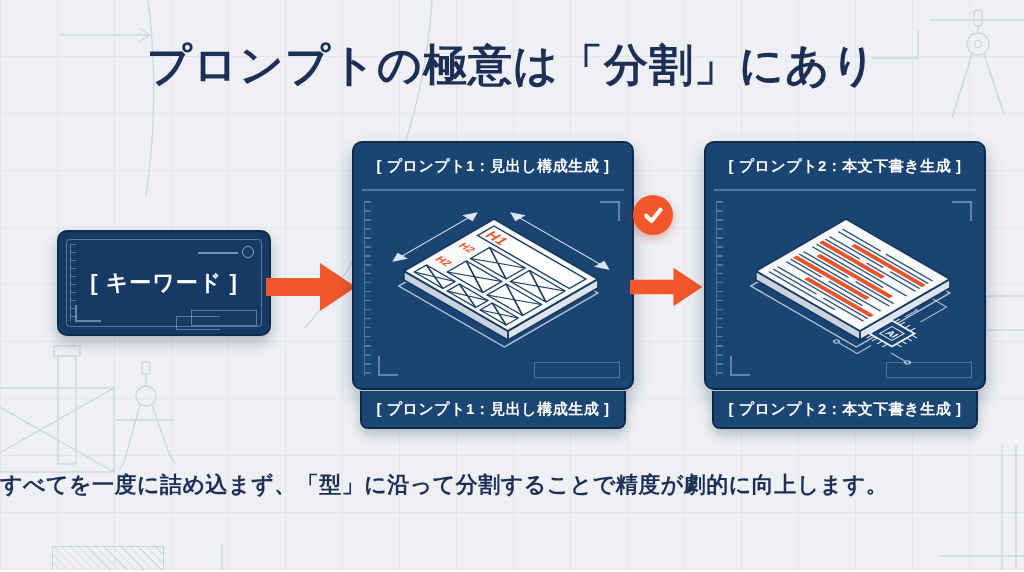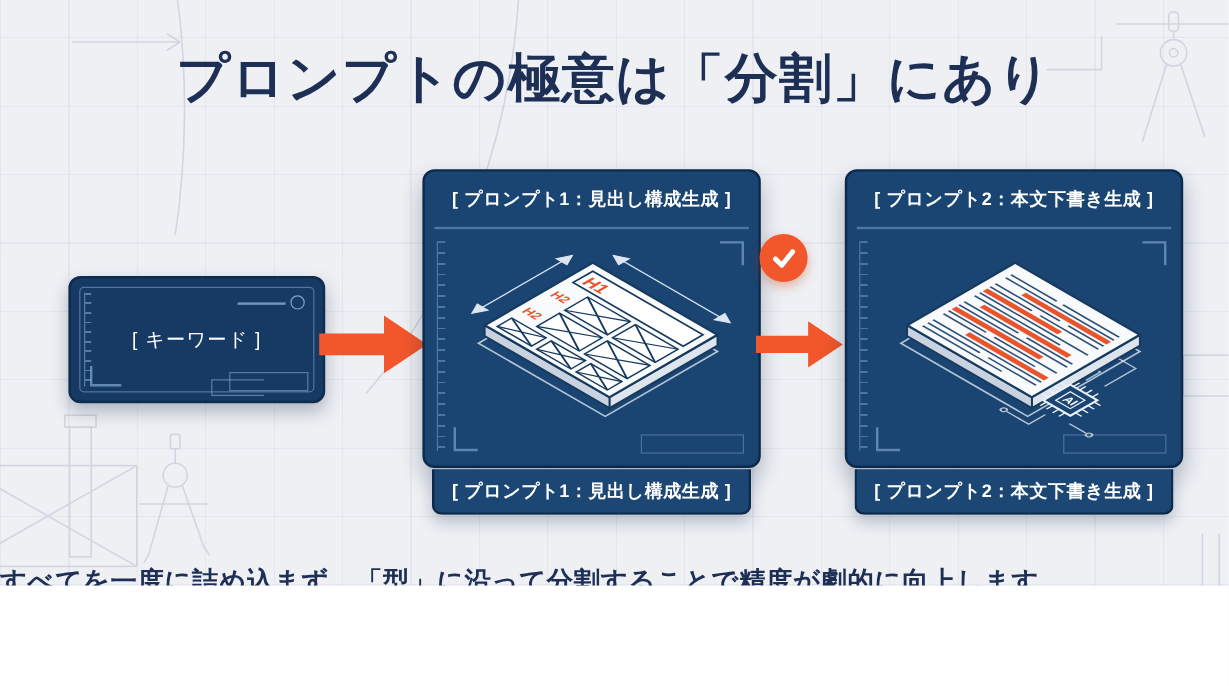--- a/index.html
+++ b/index.html
@@ -1,20 +1,20 @@
 <!DOCTYPE html>
 <html><head>
 <meta charset="utf-8">
 <style>
   * { margin:0; padding:0; box-sizing:border-box; }
   html,body { width:1024px; height:572px; }
   body { font-family:"Liberation Sans","DejaVu Sans",sans-serif; }
 
   .stage{
-    position:relative; width:1024px; height:488px; overflow:hidden;
+    position:relative; width:1024px; height:570px; overflow:hidden;
     background-color:#eef0f4;
     background-image:
       repeating-linear-gradient(90deg, rgba(190,198,212,.22) 0 1px, transparent 1px 57px),
       repeating-linear-gradient(0deg, rgba(190,198,212,.22) 0 1px, transparent 1px 57px);
     padding-left: 44px;
   }
   .deco-layer{ position:absolute; inset:0; z-index:0; }
   .content-layer{ position:absolute; inset:0; z-index:1; }
 
   .hatch{
@@ -43,21 +43,21 @@
     position:absolute; left:11px; top:12px; bottom:12px; width:7px;
     border-left:1.5px solid rgba(125,170,215,.6);
     background:repeating-linear-gradient(180deg, rgba(125,170,215,.6) 0 1.5px, transparent 1.5px 8px);
     background-size:5px 100%; background-repeat:no-repeat;
   }
   .kb-line-tr{ position:absolute; right:31px; top:20px; width:40px; height:1.5px; background:rgba(150,190,230,.7); }
   .kb-circle-tr{ position:absolute; right:15px; top:14px; width:12px; height:12px; border:1.5px solid rgba(150,190,230,.8); border-radius:50%; }
   .kb-bracket-bl{ position:absolute; left:16px; bottom:12px; width:26px; height:17px; border-left:2px solid rgba(150,190,230,.6); border-bottom:2px solid rgba(150,190,230,.6); }
   .kb-step-br{ position:absolute; right:12px; bottom:8px; width:66px; height:16px; border:1.5px solid rgba(150,190,230,.5); }
   .kb-step-br .kb-step-inner{ position:absolute; left:-16px; top:5px; width:44px; height:14px; border:1.5px solid rgba(150,190,230,.5); border-right:none; }
-  .keyword-label{ position:relative; color:#fff; font-size:16px; font-weight:400; letter-spacing:1px; }
+  .keyword-label{ position:relative; color:#fff; font-size:22px; font-weight:700; letter-spacing:1px; }
 
   
   .flow-arrow{ position:absolute; }
   .arrow-1{ left:264px; top:258px; }
   .arrow-2{ left:630px; top:263px; }
   .check-badge{
     position:absolute; left:633px; top:195px; width:40px; height:40px;
     background:#f2572b; border-radius:50%;
     display:flex; align-items:center; justify-content:center;
     box-shadow:0 4px 9px rgba(200,60,15,.35);

